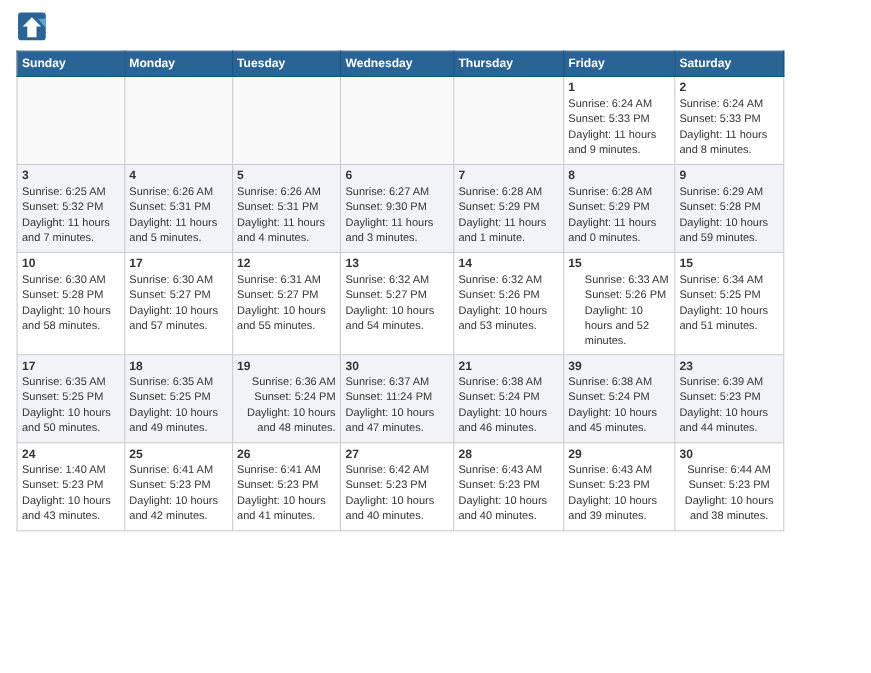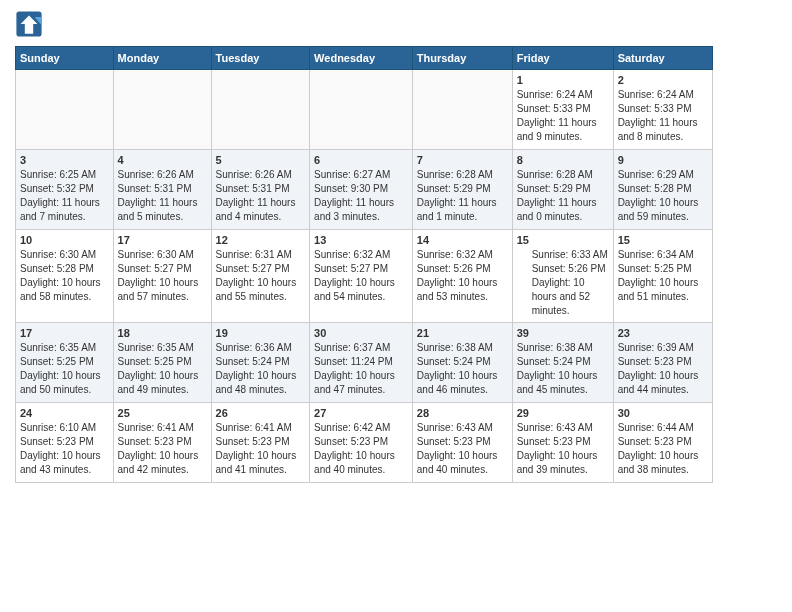--- a/index.html
+++ b/index.html
@@ -242,21 +242,21 @@
 Daylight: 10 hours and 50 minutes.</div>
           </td>
           <td>
             <span class="day-num">18</span>
             <div class="day-info" style="white-space: pre-line;">Sunrise: 6:35 AM
 Sunset: 5:25 PM
 Daylight: 10 hours and 49 minutes.</div>
           </td>
           <td>
             <span class="day-num">19</span>
-            <div class="day-info" style="white-space: pre-line;">Sunrise: 6:36 AM
+            <div class="day-info" style="white-space: pre-line; text-align: right;">Sunrise: 6:36 AM
 Sunset: 5:24 PM
 Daylight: 10 hours and 48 minutes.</div>
           </td>
           <td>
             <span class="day-num">30</span>
             <div class="day-info" style="white-space: pre-line;">Sunrise: 6:37 AM
 Sunset: 11:24 PM
 Daylight: 10 hours and 47 minutes.</div>
           </td>
           <td>
@@ -274,21 +274,21 @@
           <td>
             <span class="day-num">23</span>
             <div class="day-info" style="white-space: pre-line;">Sunrise: 6:39 AM
 Sunset: 5:23 PM
 Daylight: 10 hours and 44 minutes.</div>
           </td>
         </tr>
         <tr>
           <td>
             <span class="day-num">24</span>
-            <div class="day-info" style="white-space: pre-line;">Sunrise: 6:10 AM
+            <div class="day-info" style="white-space: pre-line;">Sunrise: 1:40 AM
 Sunset: 5:23 PM
 Daylight: 10 hours and 43 minutes.</div>
           </td>
           <td>
             <span class="day-num">25</span>
             <div class="day-info" style="white-space: pre-line;">Sunrise: 6:41 AM
 Sunset: 5:23 PM
 Daylight: 10 hours and 42 minutes.</div>
           </td>
           <td>
@@ -310,20 +310,20 @@
 Daylight: 10 hours and 40 minutes.</div>
           </td>
           <td>
             <span class="day-num">29</span>
             <div class="day-info" style="white-space: pre-line;">Sunrise: 6:43 AM
 Sunset: 5:23 PM
 Daylight: 10 hours and 39 minutes.</div>
           </td>
           <td>
             <span class="day-num">30</span>
-            <div class="day-info" style="white-space: pre-line;">Sunrise: 6:44 AM
+            <div class="day-info" style="white-space: pre-line; text-align: center;">Sunrise: 6:44 AM
 Sunset: 5:23 PM
 Daylight: 10 hours and 38 minutes.</div>
           </td>
         </tr>
       </tbody>
   </table>
 </div>
 
 </body></html>

